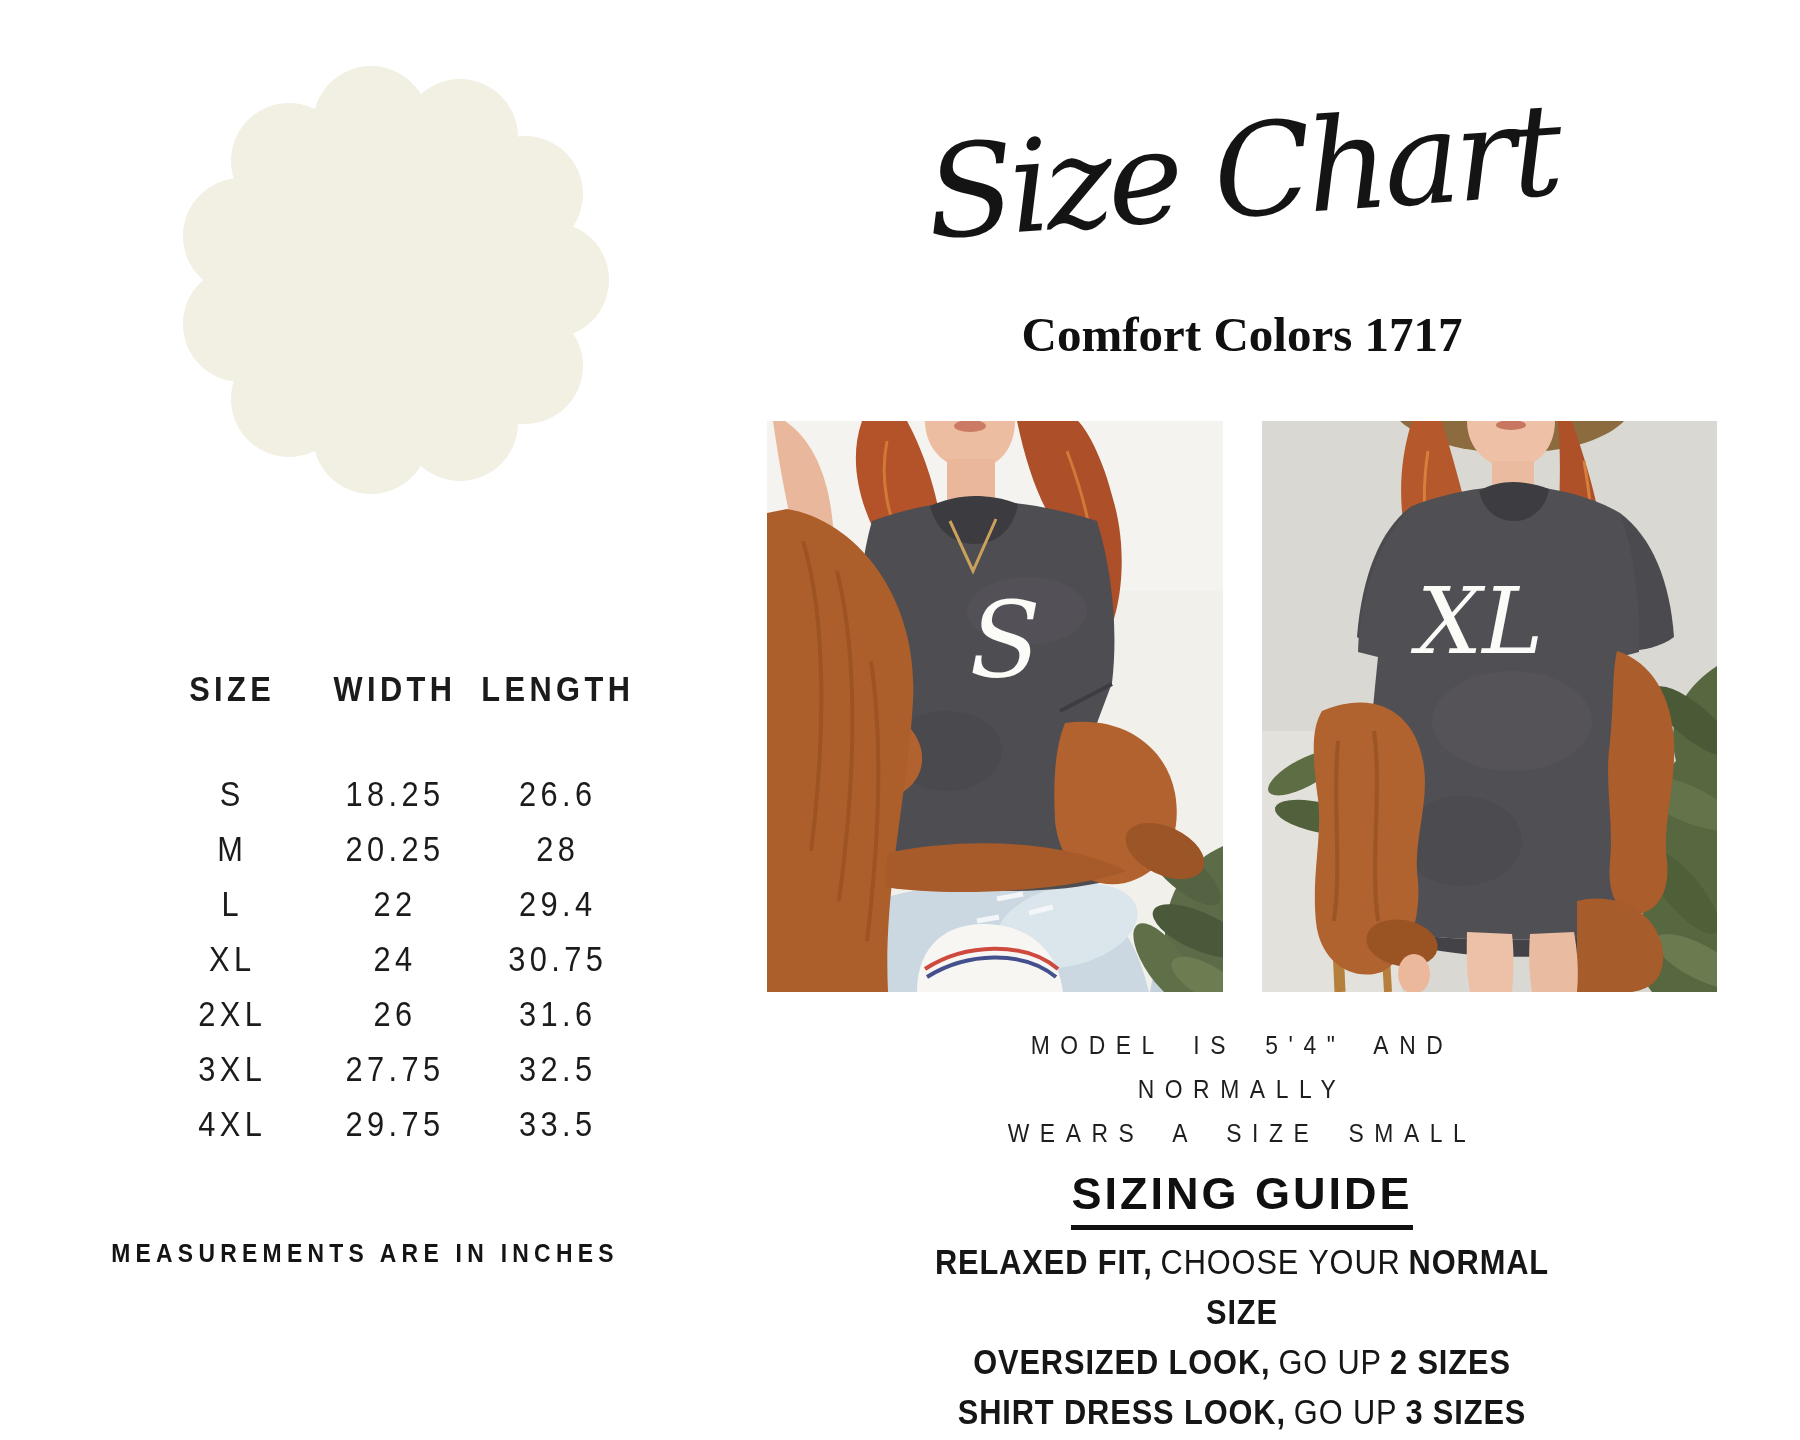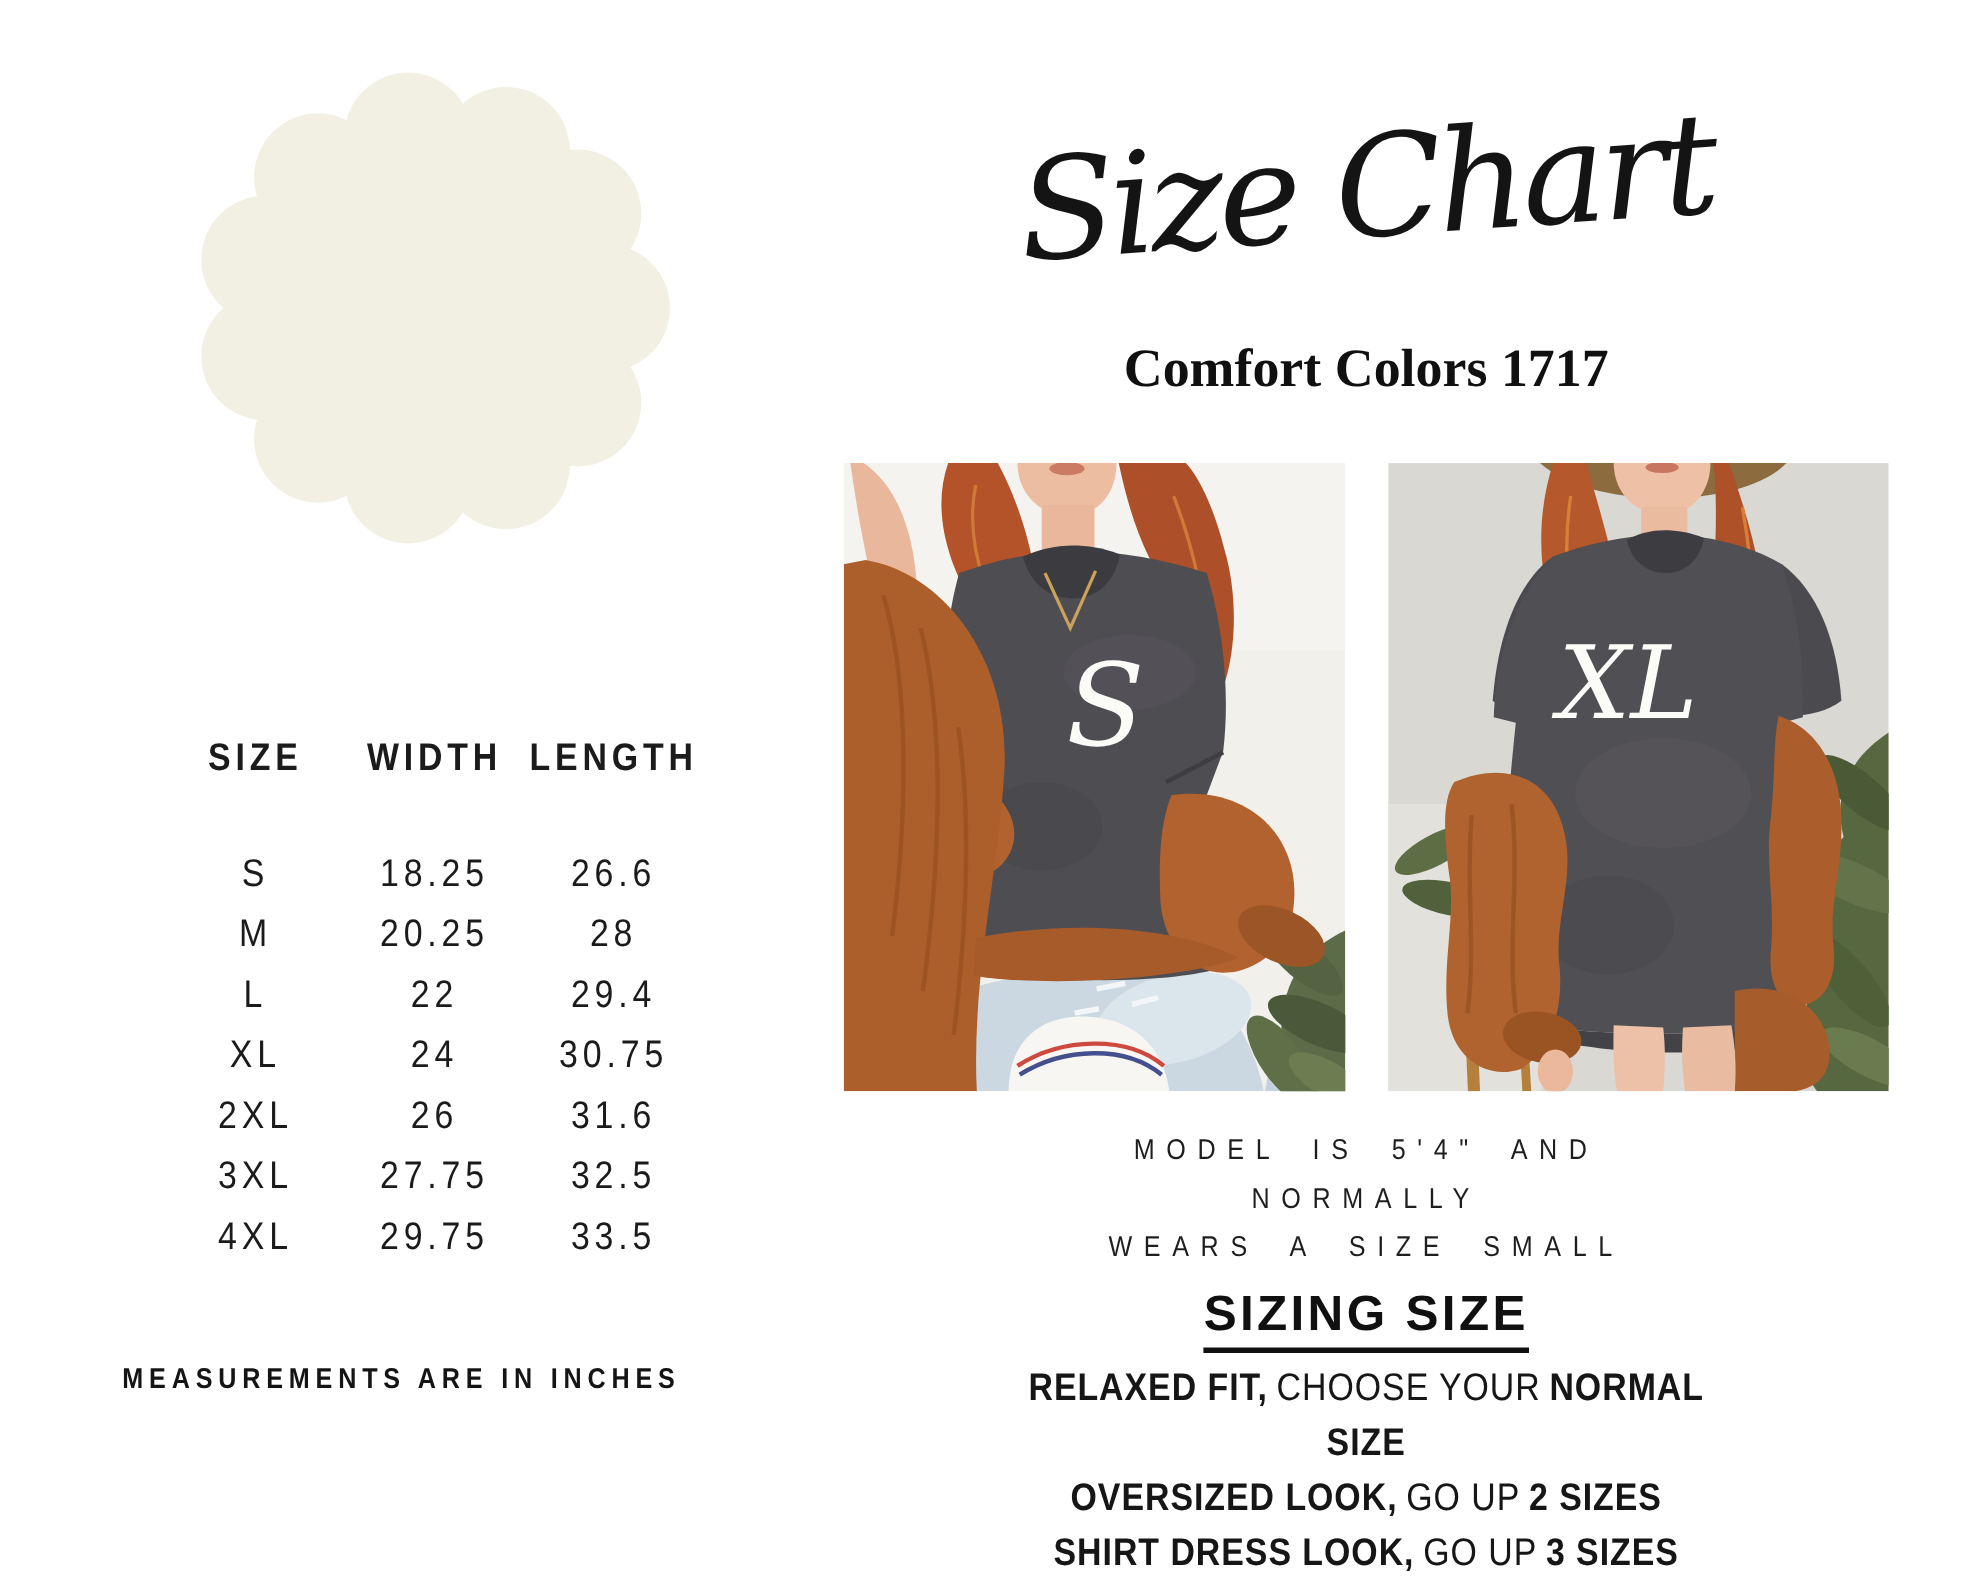--- a/index.html
+++ b/index.html
@@ -235,21 +235,21 @@
       <text class="shirt-print" x="218" y="232" font-size="92" text-anchor="middle">XL</text>
     </svg>
   </div>
 
   <div class="abs caption squeeze">
     <div>MODEL IS 5'4" AND NORMALLY</div>
     <div>WEARS A SIZE SMALL</div>
   </div>
 
   <div class="abs guide-head">
-    <span>SIZING SIZE</span>
+    <span>SIZING GUIDE</span>
   </div>
   <div class="abs guide-lines squeeze">
     <div>
       <span class="seg b">RELAXED FIT,</span><span class="seg m">CHOOSE YOUR</span><span class="seg b">NORMAL SIZE</span>
     </div>
     <div>
       <span class="seg b">OVERSIZED LOOK,</span><span class="seg m">GO UP</span><span class="seg b">2 SIZES</span>
     </div>
     <div>
       <span class="seg b">SHIRT DRESS LOOK,</span><span class="seg m">GO UP</span><span class="seg b">3 SIZES</span>

